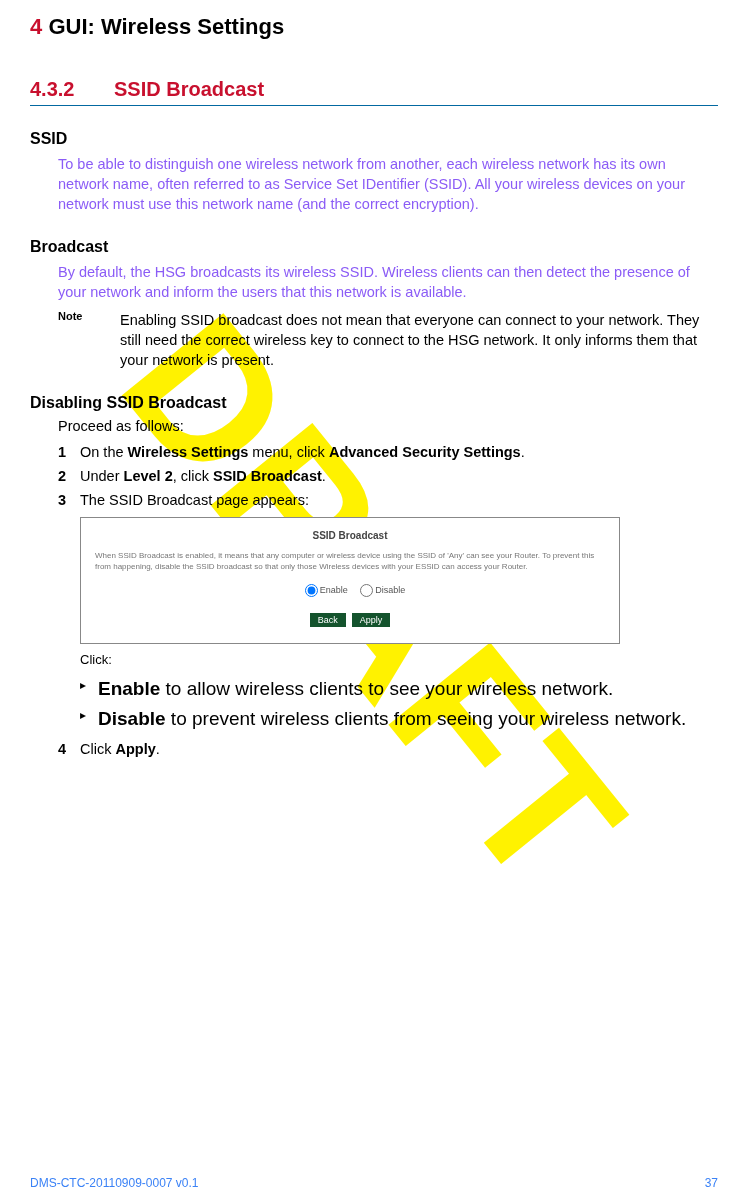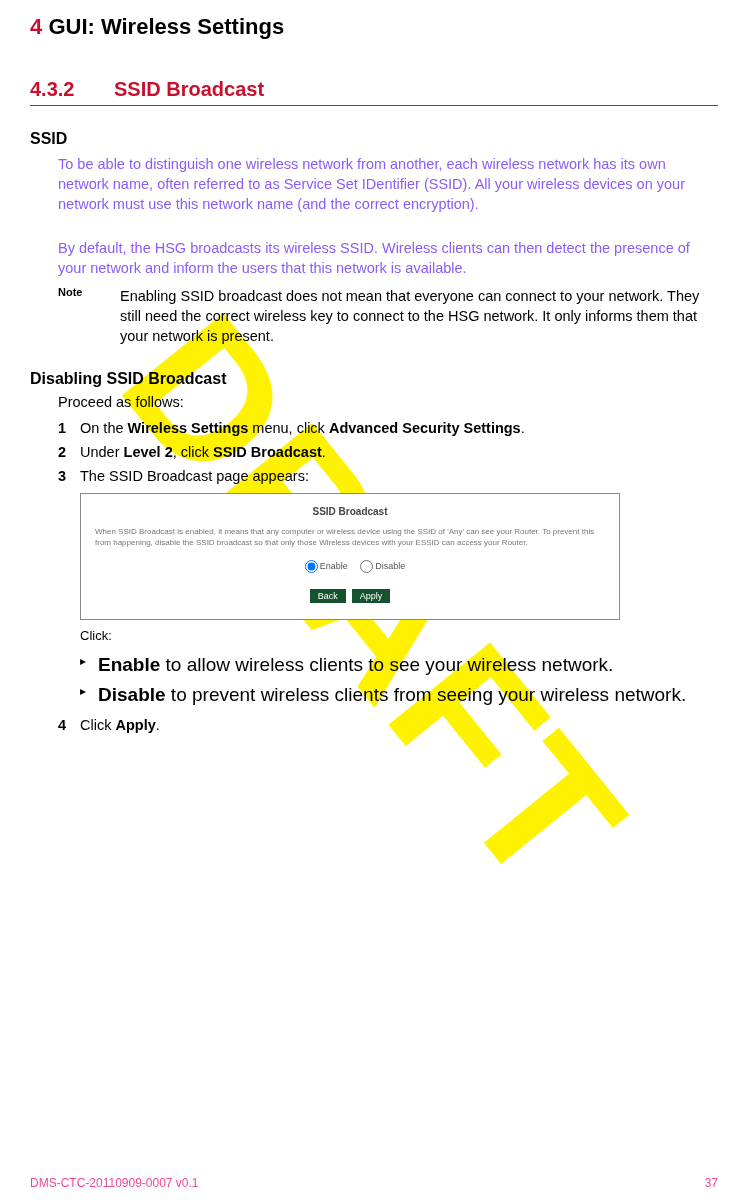--- a/index.html
+++ b/index.html
@@ -135,21 +135,21 @@
   }
 
   .footer {
     position: absolute;
     bottom: 14px;
     left: 30px;
     right: 30px;
     display: flex;
     justify-content: space-between;
     font-size: 12px;
-    color: #ec4899;
+    color: #3b82f6;
     border-top: 0;
   }
 </style>
 </head>
 <body>
 
 <div class="page">
   <div class="watermark">DRAFT</div>
 
   <div class="content">
@@ -162,20 +162,21 @@
       <span class="num">4.3.2</span>
       <span>SSID Broadcast</span>
     </div>
 
     <div class="block">
       <div class="block-heading">SSID</div>
       <div class="indent body-text">To be able to distinguish one wireless network from another, each wireless network has its own network name, often referred to as Service Set IDentifier (SSID). All your wireless devices on your network must use this network name (and the correct encryption).</div>
     </div>
 
     <div class="block">
+      <div class="block-heading">Broadcast</div>
       <div class="indent">
         <div class="body-text">By default, the HSG broadcasts its wireless SSID. Wireless clients can then detect the presence of your network and inform the users that this network is available.</div>
         <div class="note-row">
           <div class="note-label">Note</div>
           <div class="note-text">Enabling SSID broadcast does not mean that everyone can connect to your network. They still need the correct wireless key to connect to the HSG network. It only informs them that your network is present.</div>
         </div>
       </div>
     </div>
 
     <div class="block">

